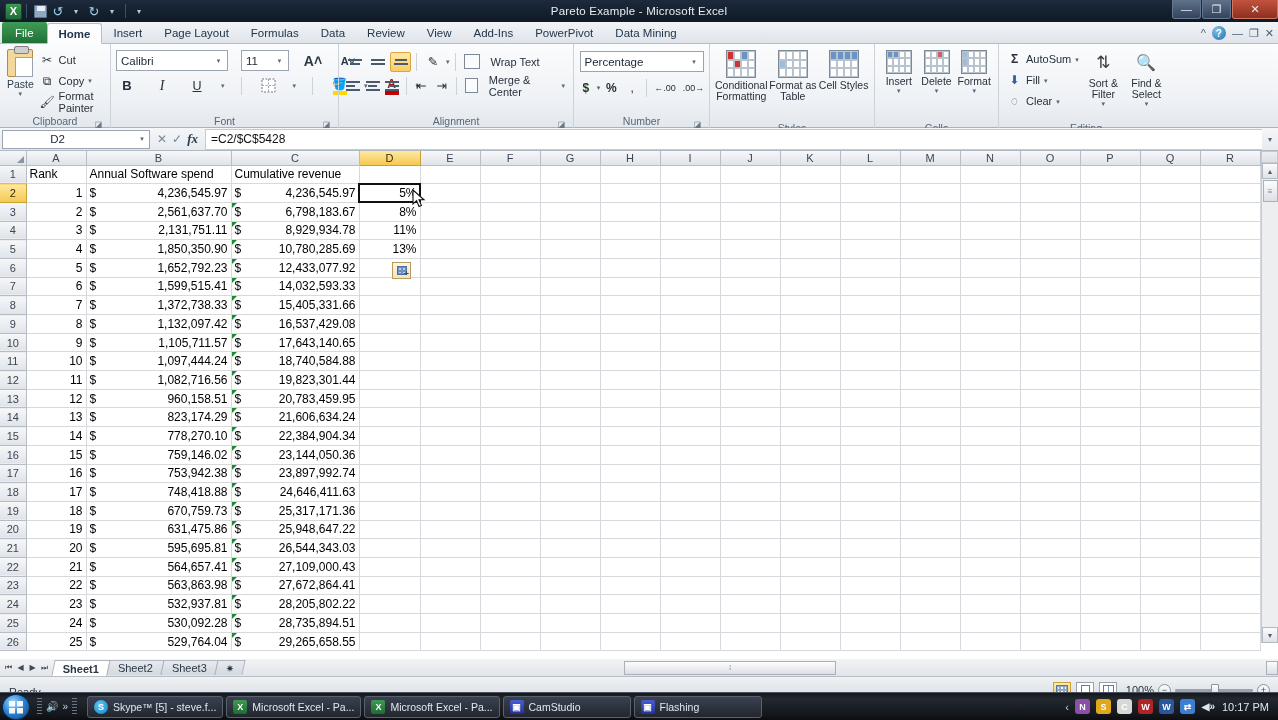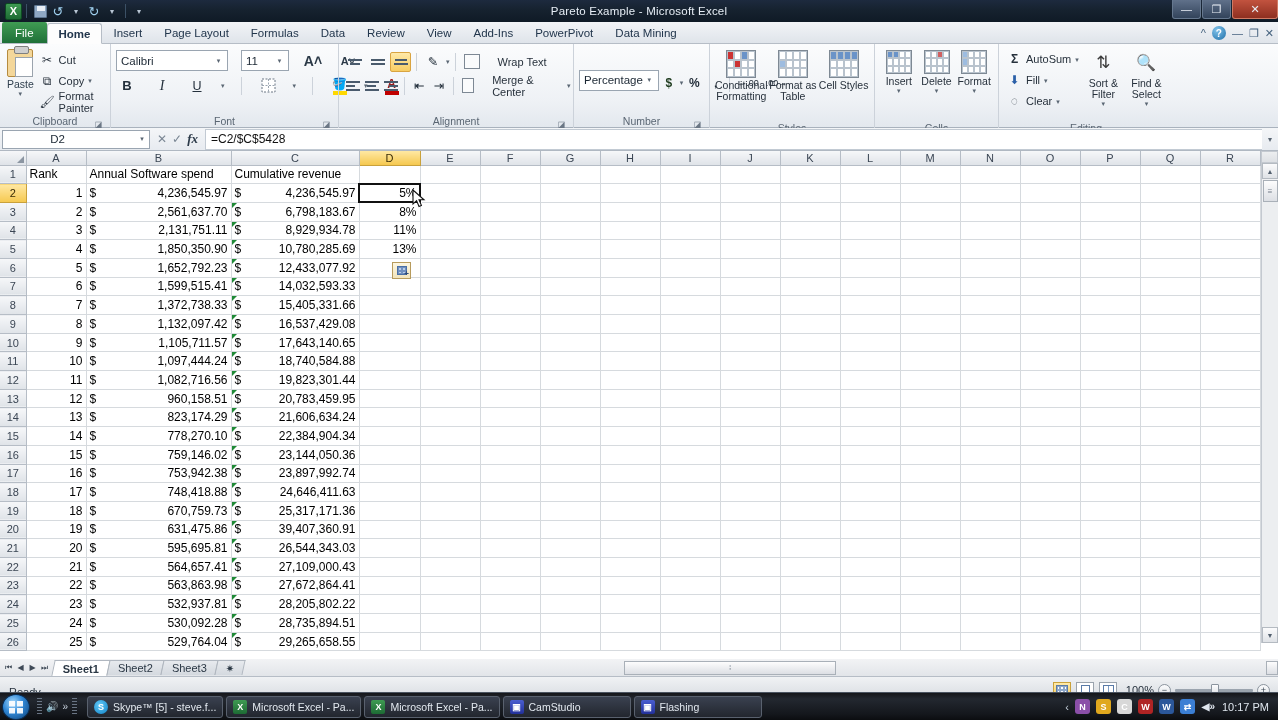--- a/index.html
+++ b/index.html
@@ -178,21 +178,21 @@
   .fillclr .bar { position: absolute; bottom: 0; left: 2px; width: 14px; height: 4px; }
 
   
   .algrow { display: flex; align-items: center; gap: 2px; margin-bottom: 3px; }
   .alg-ico {
     width: 21px; height: 20px; display: flex; flex-direction: column;
     align-items: center; justify-content: center; gap: 2px;
   }
   .alg-ico i { display: block; height: 2px; background: #4a5b6d; }
   .alg-ico.sel { background: linear-gradient(180deg,#ffe9a8,#f7cd63); border: 1px solid #d9a441; border-radius: 2px; }
-  .wrap-btn { display: flex; align-items: center; gap: 18px; font-size: 11px; color: #27313c; height: 20px; padding: 0 3px; }
+  .wrap-btn { display: flex; align-items: center; gap: 11px; font-size: 11px; color: #27313c; height: 20px; padding: 0 3px; }
   .wrap-ico { width: 16px; height: 15px; border: 1px solid #7d8894; background: #fafbfc; position: relative; }
 
   
   .numrow2 { display: flex; align-items: center; gap: 1px; }
   .num-btn { height: 21px; min-width: 20px; display: flex; align-items: center; justify-content: center; font-size: 12px; color: #1f2a36; padding: 0 3px; }
   .num-btn.dollar { color: #1d3a1d; font-weight: bold; }
   .num-btn.pct { font-weight: bold; }
 
   
   .big-btn {
@@ -591,21 +591,21 @@
           </div>
         </div>
       </div>
       <div class="grp-label">
         <span>Alignment</span>
         <span class="dlg-launch">◪</span>
       </div>
     </div>
 
     <div class="grp" style="width:136px">
-      <div class="grp-body" style="flex-direction:row;padding-top:4px;align-items:center">
+      <div class="grp-body" style="flex-direction:column;padding-top:4px;align-items:center">
         <div class="combo" style="width:124px;margin-bottom:5px">
           <span class="cv">Percentage</span>
           <span class="cb">▾</span>
         </div>
         <div class="numrow2">
           <div class="num-btn dollar">$</div>
           <div class="tri">▾</div>
           <div class="num-btn pct">%</div>
           <div class="num-btn">,</div>
           <div class="vsep"></div>
@@ -1415,21 +1415,21 @@
             <td class="cell r">19</td>
             <td class="cell r">
               <span class="money">
                 <span class="cur">$</span>
                 <span>631,475.86</span>
               </span>
             </td>
             <td class="cell r errflag">
               <span class="money">
                 <span class="cur">$</span>
-                <span>39,407,360.91</span>
+                <span>25,948,647.22</span>
               </span>
             </td>
             <td class="cell r"></td>
             <td class="cell"></td>
             <td class="cell"></td>
             <td class="cell"></td>
             <td class="cell"></td>
             <td class="cell"></td>
             <td class="cell"></td>
             <td class="cell"></td>

